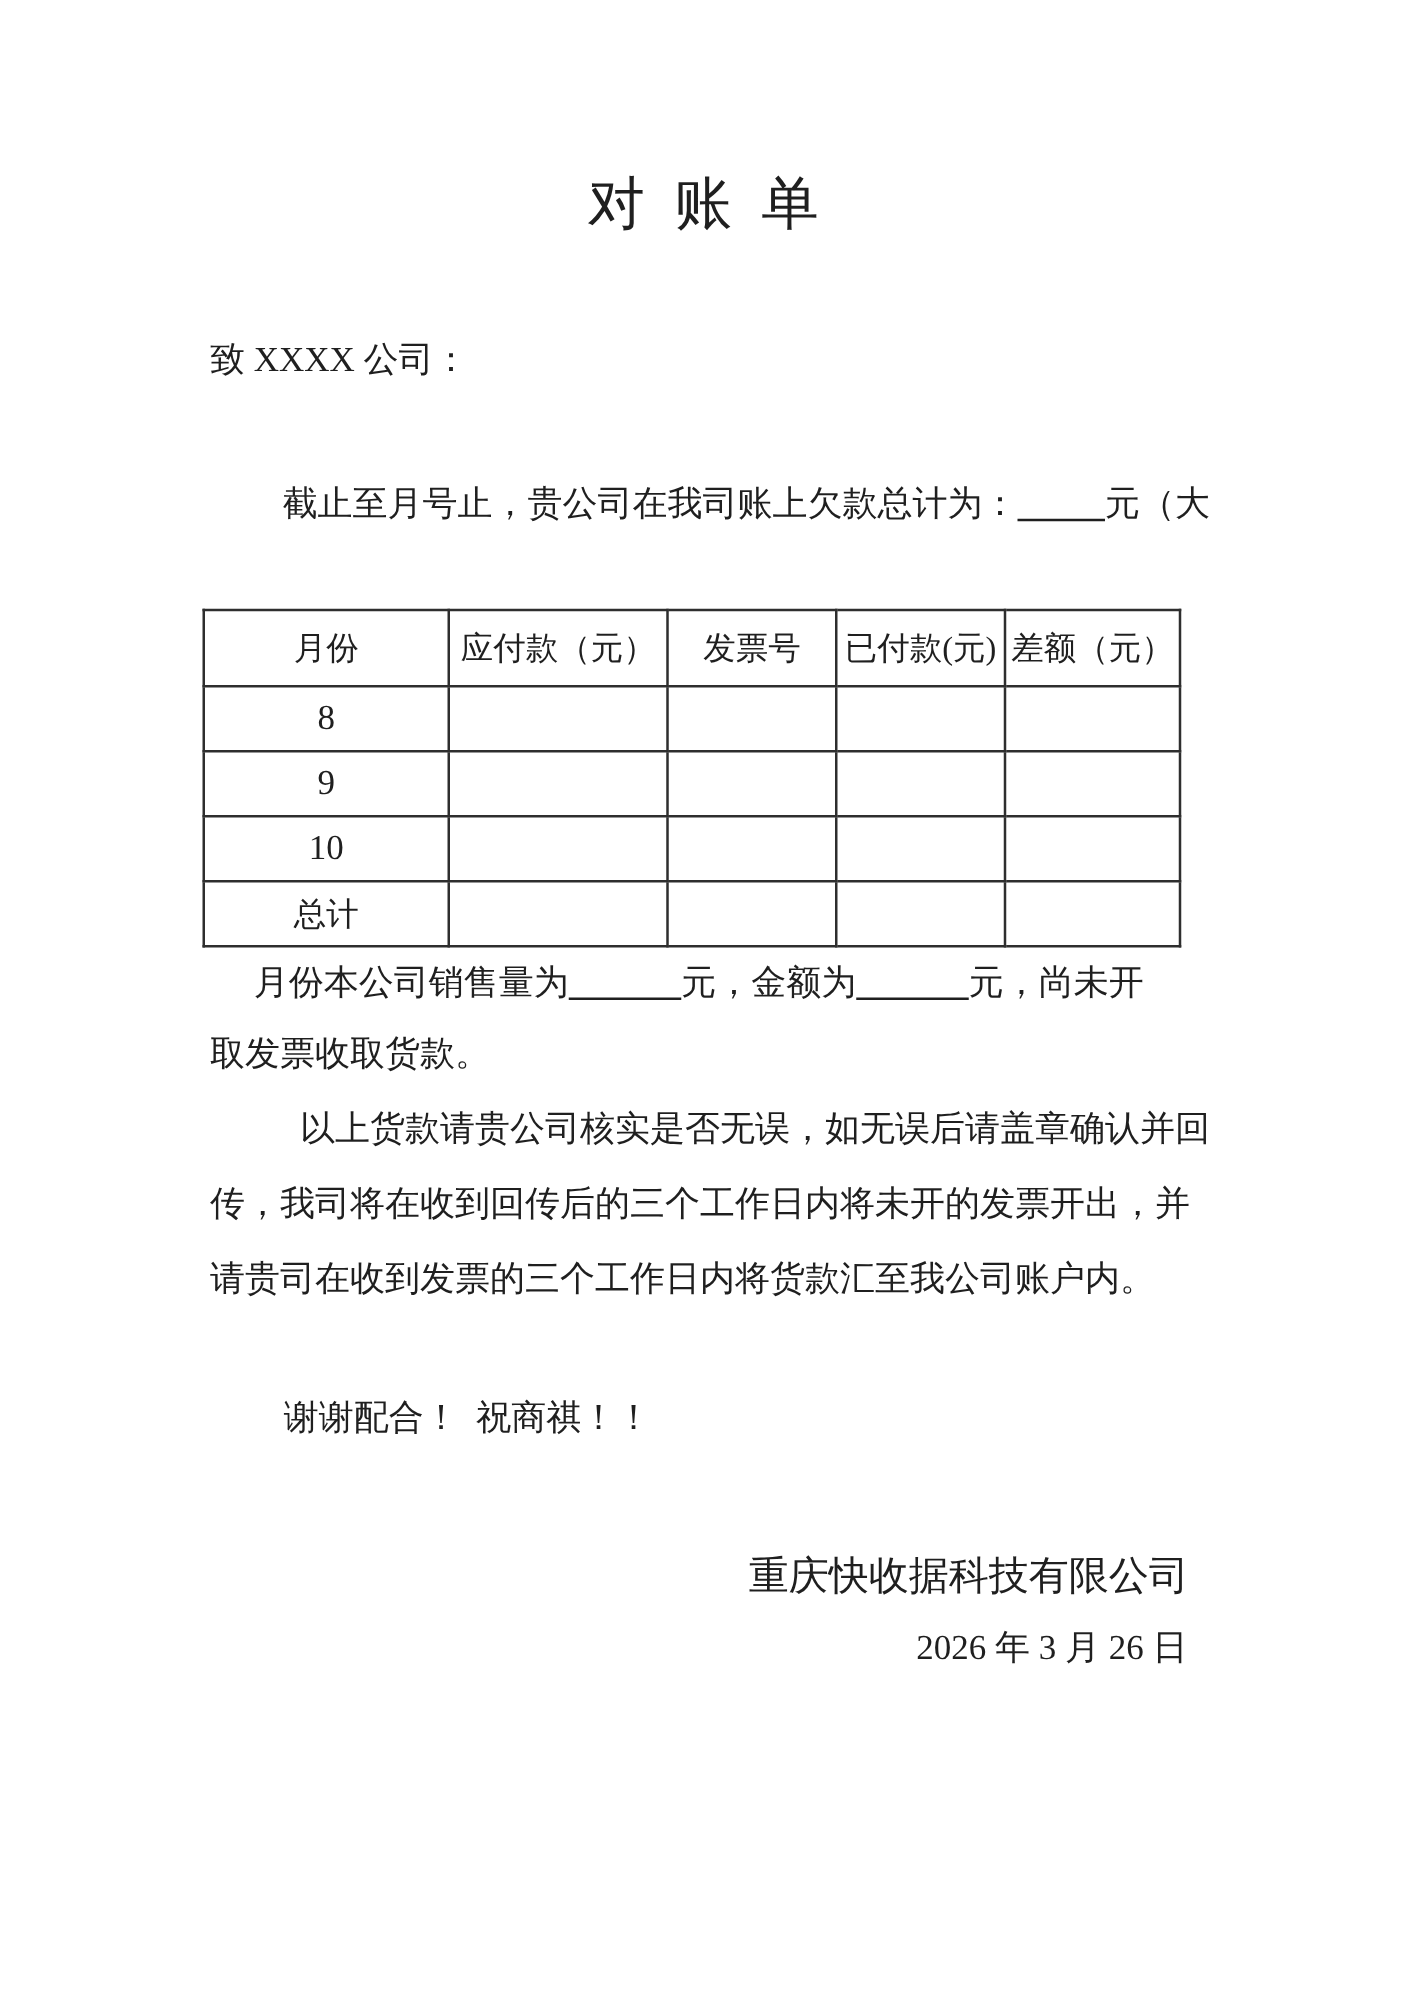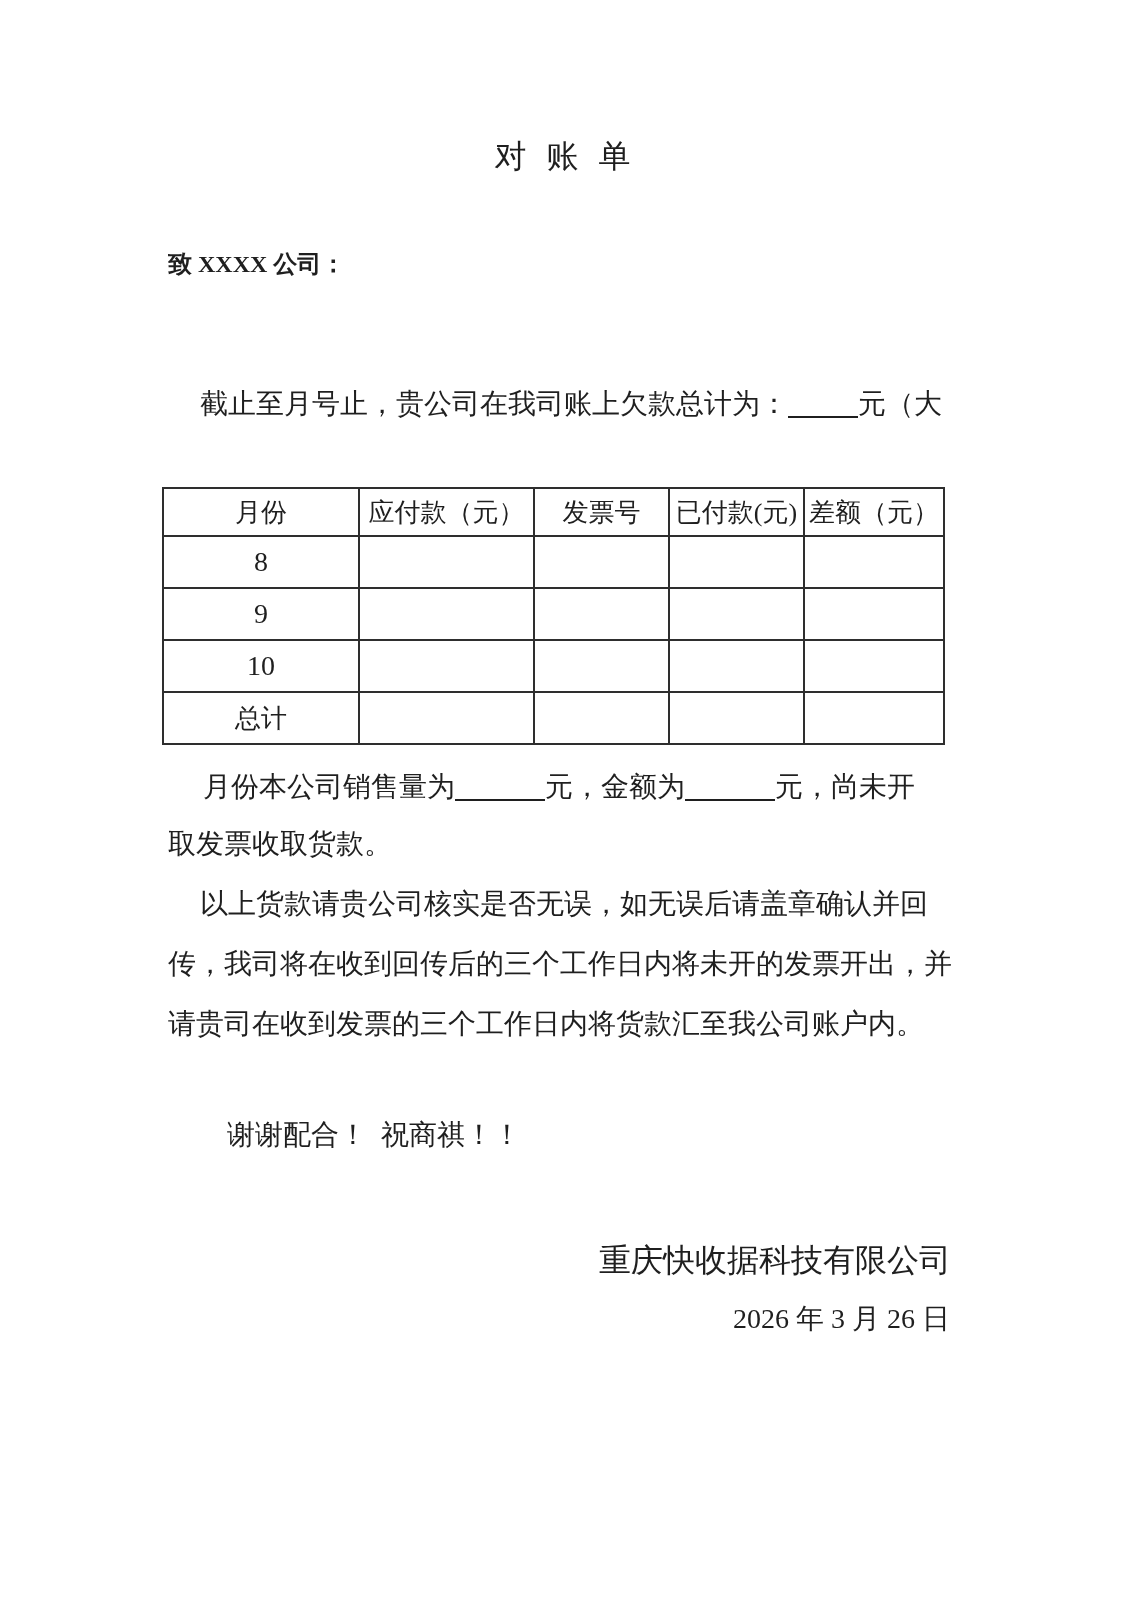--- a/index.html
+++ b/index.html
@@ -12,40 +12,39 @@
     font-family: "Liberation Serif", "DejaVu Serif", serif;
     color: #1f1f1f;
     overflow: hidden;
   }
   .doc-title {
     position: absolute;
     top: 140px;
     left: 0;
     width: 100%;
     text-align: center;
-    font-size: 32px;
+    font-size: 46px;
     letter-spacing: 6px;
     line-height: 1;
     white-space: pre;
   }
   .salutation {
     position: absolute;
-    top: 251px;
+    top: 273px;
     left: 168px;
-    font-size: 24px;
+    font-size: 28px;
     line-height: 1.15;
     white-space: pre;
-    font-weight: bold;
   }
   .para { position: absolute; left: 168px; width: 800px; font-size: 28px; }
   .p1 { top: 374px; line-height: 60px; }
   .p2 { top: 758px; line-height: 57px; }
   .p3 { top: 874px; line-height: 60px; }
   .line { white-space: nowrap; }
-  .indent-2 { padding-left: 32px; }
+  .indent-2 { padding-left: 32px; text-align: right; }
   .indent-p2 { padding-left: 35px; }
   .blank {
     display: inline-block;
     border-bottom: 2px solid #1f1f1f;
     height: 24px;
     vertical-align: -5px;
   }
   .blank-70 { width: 70px; }
   .blank-170 { width: 170px; }
   .blank-90 { width: 90px; }
@@ -59,21 +58,21 @@
   }
   .stmt-table th, .stmt-table td {
     border: 2px solid #2e2e2e;
     text-align: center;
     vertical-align: middle;
     font-weight: normal;
     font-size: 26px;
     color: #1f1f1f;
     overflow: hidden;
   }
-  .stmt-table thead th { height: 48px; }
+  .stmt-table thead th { height: 61px; }
   .stmt-table tbody td { height: 52px; }
   .stmt-table .num-cell { font-size: 28px; }
   .col-month  { width: 196px; }
   .col-payable{ width: 175px; }
   .col-invoice{ width: 135px; }
   .col-paid   { width: 135px; }
   .col-diff   { width: 140px; }
   .closing {
     position: absolute;
     top: 1119px;

